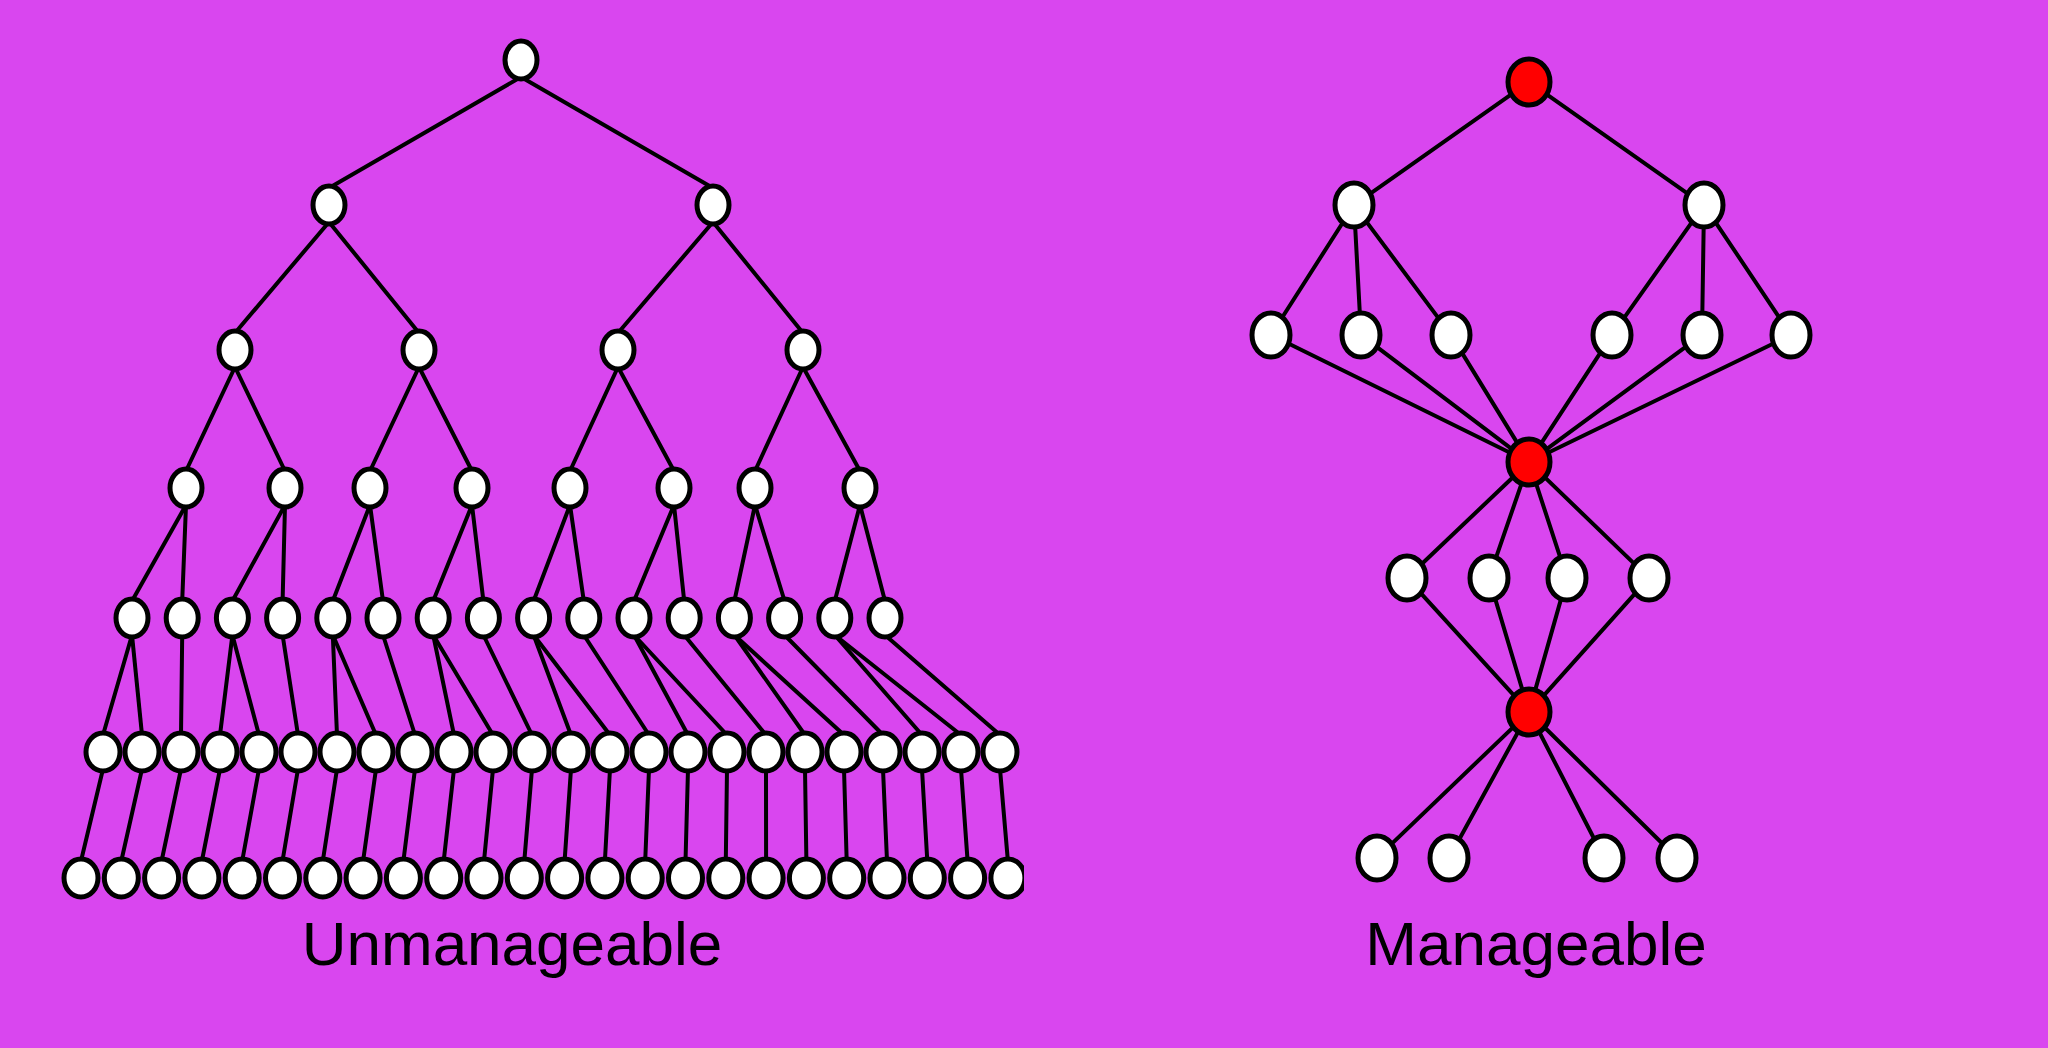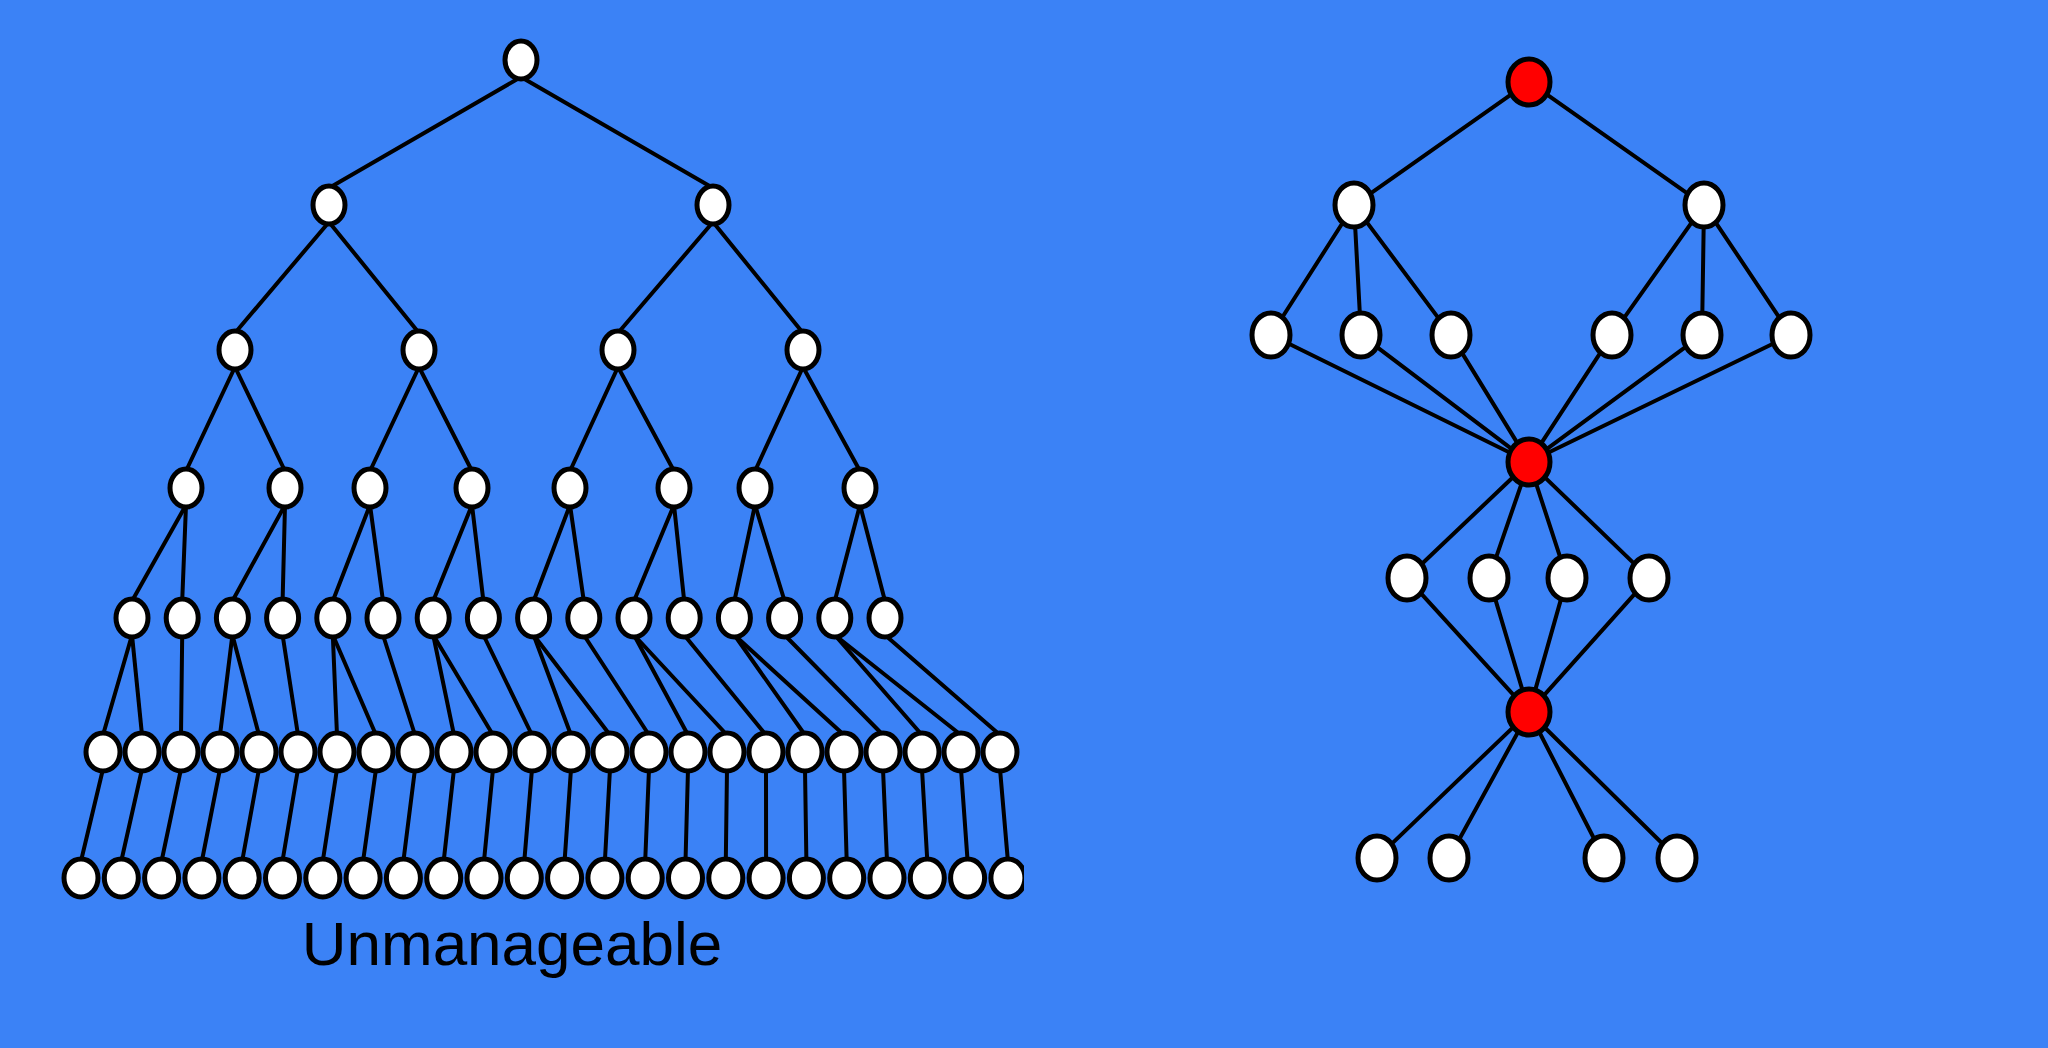--- a/index.html
+++ b/index.html
@@ -10,21 +10,21 @@
   body {
     width: 2048px;
     height: 1048px;
     font-family: "Liberation Sans", sans-serif;
     overflow: hidden;
   }
   #stage {
     position: relative;
     width: 2048px;
     height: 1048px;
-    background: #3b82f6;
+    background: #d946ef;
   }
   .panel {
     position: absolute;
     top: 0;
     height: 1048px;
   }
   #panel-unmanageable { left: 0; width: 1024px; }
   #panel-manageable   { left: 1024px; width: 1024px; }
 
   .graph-svg {
@@ -269,15 +269,16 @@
           <ellipse cx="625" cy="578" rx="19" ry="22" fill="#ffffff" stroke="#000000" stroke-width="5"></ellipse>
           <ellipse cx="353" cy="858" rx="19" ry="22" fill="#ffffff" stroke="#000000" stroke-width="5"></ellipse>
           <ellipse cx="425" cy="858" rx="19" ry="22" fill="#ffffff" stroke="#000000" stroke-width="5"></ellipse>
           <ellipse cx="580" cy="858" rx="19" ry="22" fill="#ffffff" stroke="#000000" stroke-width="5"></ellipse>
           <ellipse cx="653" cy="858" rx="19" ry="22" fill="#ffffff" stroke="#000000" stroke-width="5"></ellipse>
           <ellipse cx="505" cy="82" rx="21" ry="23" fill="#ff0000" stroke="#000000" stroke-width="5"></ellipse>
           <ellipse cx="505" cy="462" rx="21" ry="23" fill="#ff0000" stroke="#000000" stroke-width="5"></ellipse>
           <ellipse cx="505" cy="712" rx="21" ry="23" fill="#ff0000" stroke="#000000" stroke-width="5"></ellipse>
         </g>
       </svg>
+    <div class="caption" id="caption-manageable">Manageable</div>
   </div>
 
 </div>
 
 </body></html>

